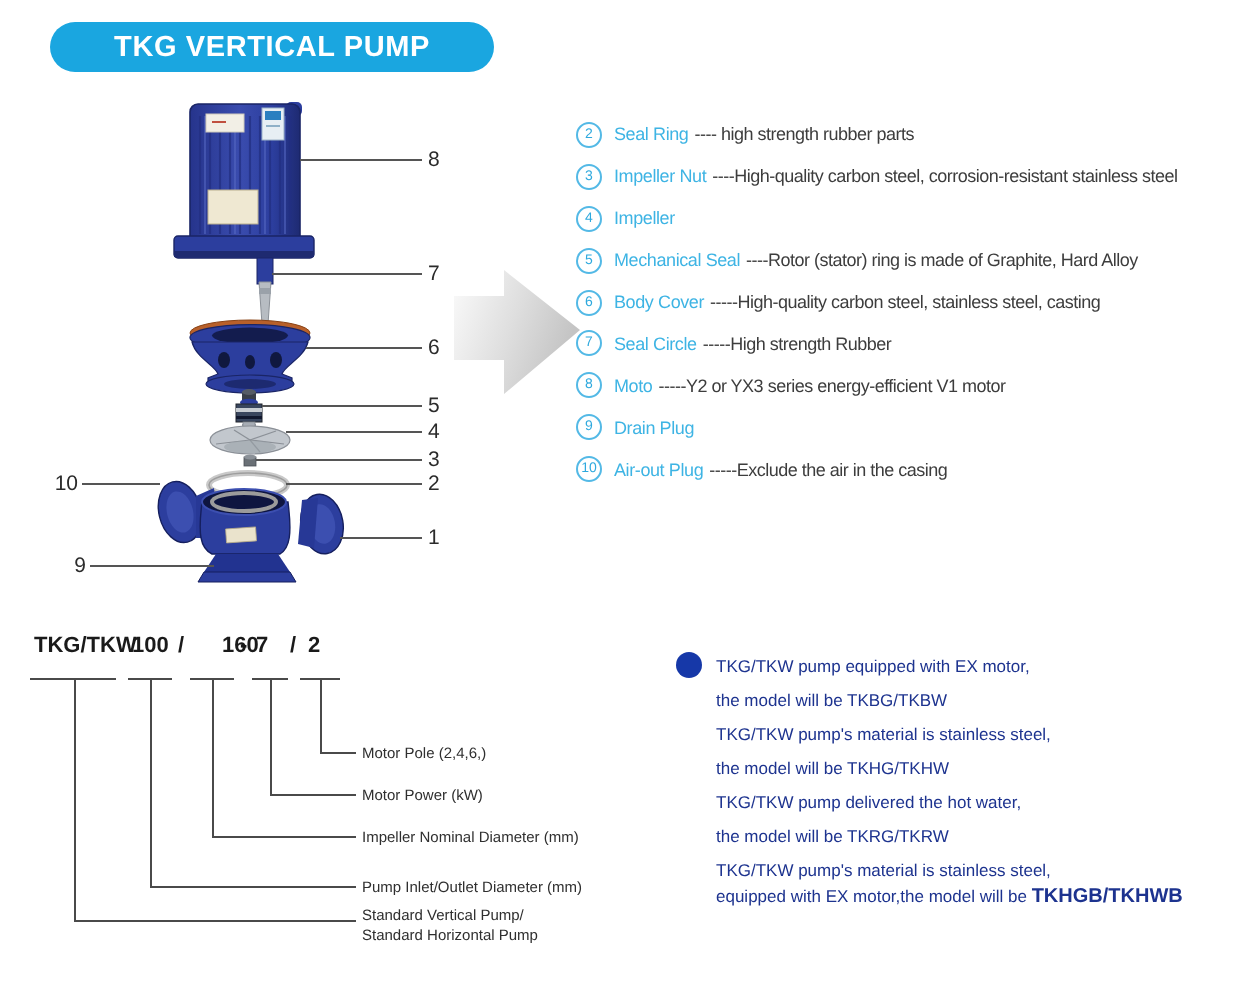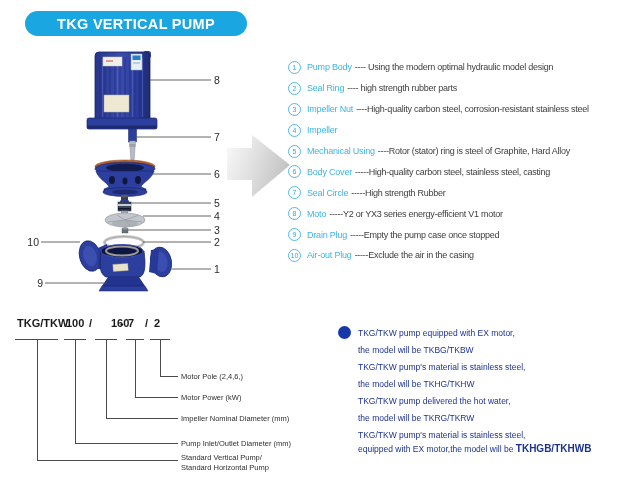--- a/index.html
+++ b/index.html
@@ -184,62 +184,56 @@
         <stop offset="0" stop-color="#fbfbfb"></stop>
           <stop offset="0.55" stop-color="#dedede"></stop>
         <stop offset="1" stop-color="#c4c4c4"></stop>
       </linearGradient>
     </defs>
     <polygon points="0,15 25,15 25,2 63,32 25,64 25,47 0,47" fill="url(#arrowGrad)"></polygon>
   </svg>
 
   <div class="parts-list">
     <div class="part-row">
-      <span class="pnum">1</span>
-      <span class="pname">Pump Body</span>
-      <span class="pdesc">---- Using the modern optimal hydraulic model design</span>
-    </div>
-    <div class="part-row">
       <span class="pnum">2</span>
       <span class="pname">Seal Ring</span>
       <span class="pdesc">---- high strength rubber parts</span>
     </div>
     <div class="part-row">
       <span class="pnum">3</span>
       <span class="pname">Impeller Nut</span>
       <span class="pdesc">----High-quality carbon steel, corrosion-resistant stainless steel</span>
     </div>
     <div class="part-row">
       <span class="pnum">4</span>
       <span class="pname">Impeller</span>
     </div>
     <div class="part-row">
       <span class="pnum">5</span>
-      <span class="pname">Mechanical Using</span>
-      <span class="pdesc">----Rotor (stator) ring is steel of Graphite, Hard Alloy</span>
+      <span class="pname">Mechanical Seal</span>
+      <span class="pdesc">----Rotor (stator) ring is made of Graphite, Hard Alloy</span>
     </div>
     <div class="part-row">
       <span class="pnum">6</span>
       <span class="pname">Body Cover</span>
       <span class="pdesc">-----High-quality carbon steel, stainless steel, casting</span>
     </div>
     <div class="part-row">
       <span class="pnum">7</span>
       <span class="pname">Seal Circle</span>
       <span class="pdesc">-----High strength Rubber</span>
     </div>
     <div class="part-row">
       <span class="pnum">8</span>
       <span class="pname">Moto</span>
       <span class="pdesc">-----Y2 or YX3 series energy-efficient V1 motor</span>
     </div>
     <div class="part-row">
       <span class="pnum">9</span>
       <span class="pname">Drain Plug</span>
-      <span class="pdesc">-----Empty the pump case once stopped</span>
     </div>
     <div class="part-row">
       <span class="pnum">10</span>
       <span class="pname">Air-out Plug</span>
       <span class="pdesc">-----Exclude the air in the casing</span>
     </div>
   </div>
 
   <div>
     <span class="mc-token" style="left:17px">TKG/TKW</span>

